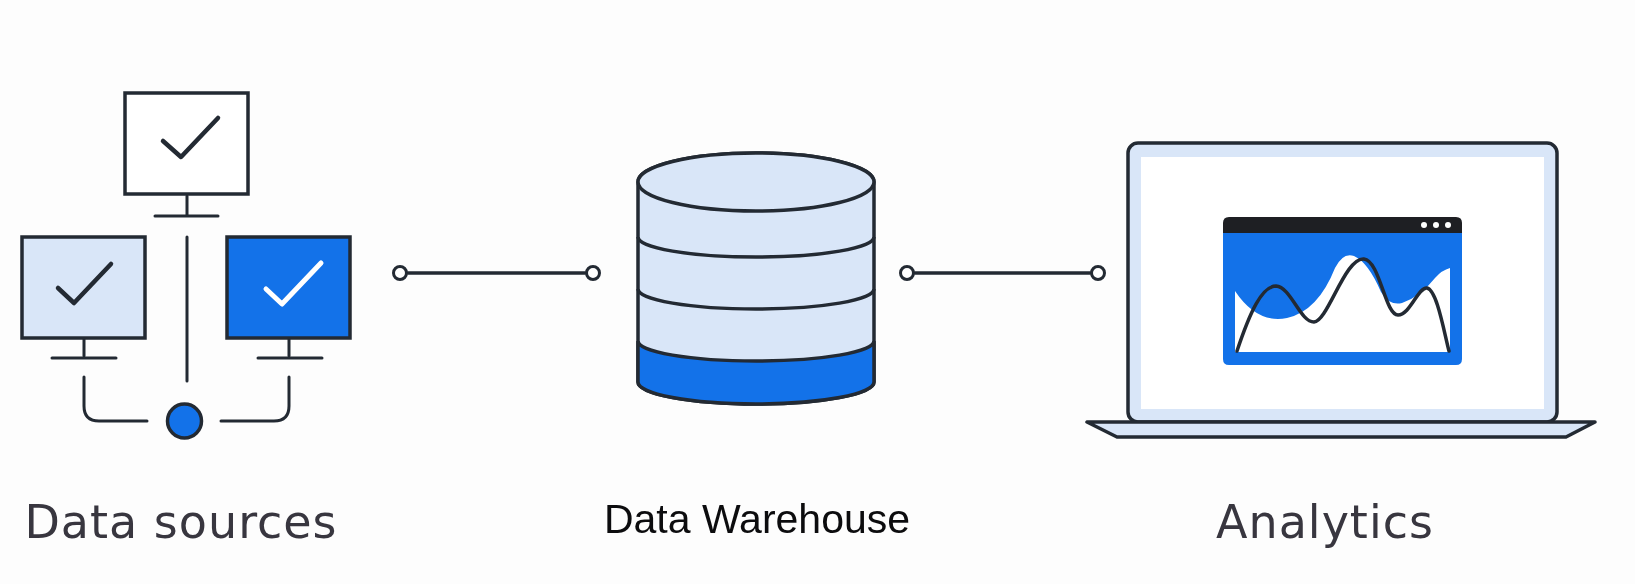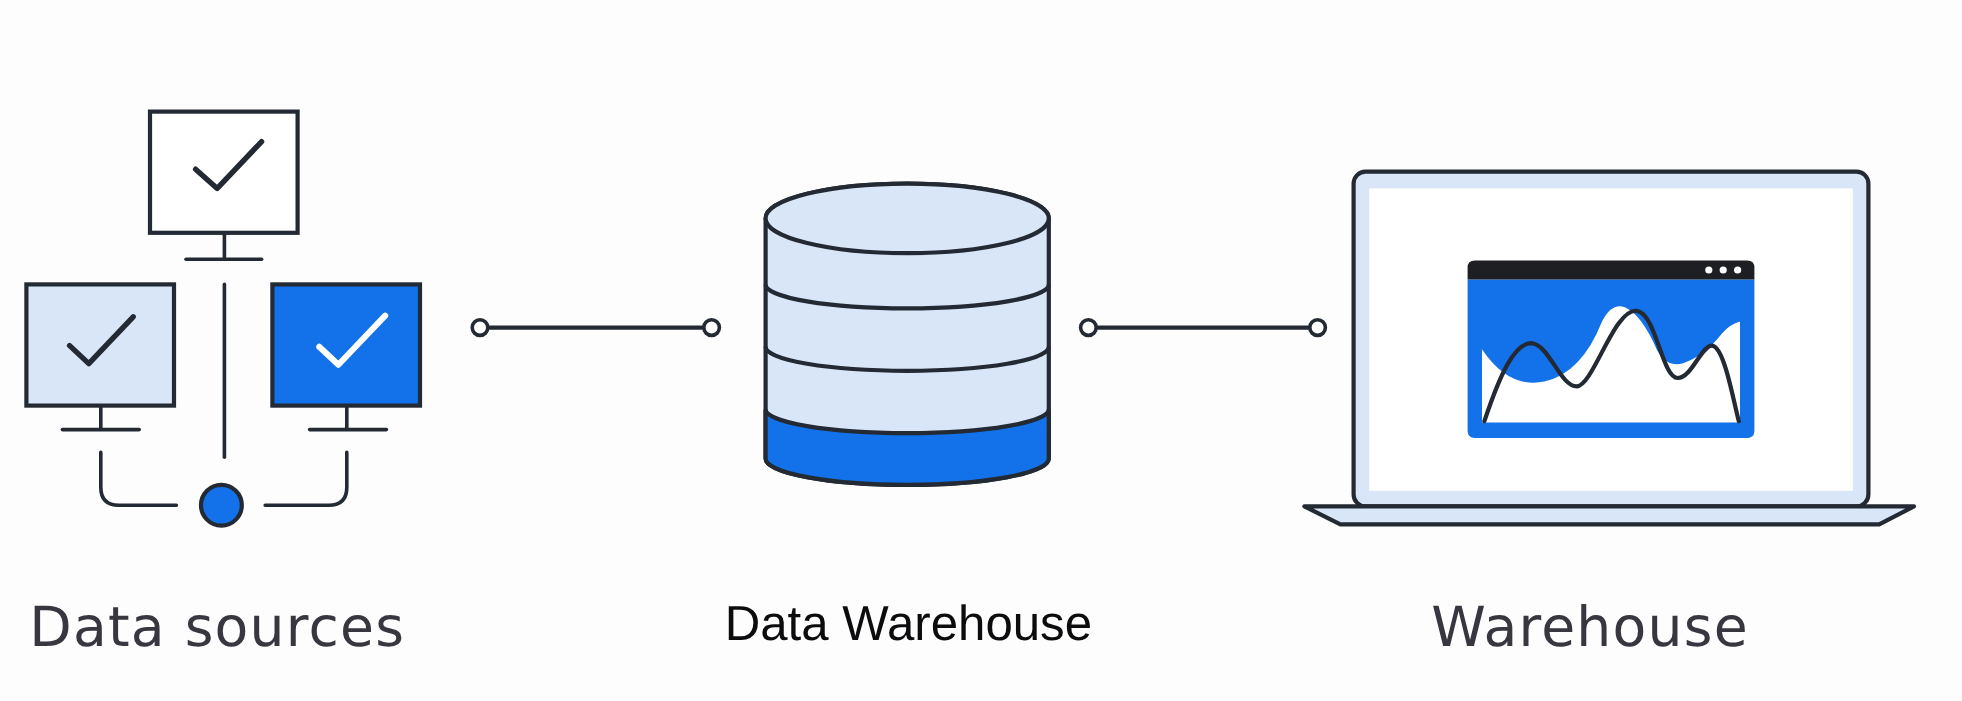--- a/index.html
+++ b/index.html
@@ -132,15 +132,15 @@
         <circle cx="1436" cy="225" r="3" class="fill-white"></circle>
         <circle cx="1448" cy="225" r="3" class="fill-white"></circle>
       </g>
 
       <path d="M 1087 422 L 1595 422 L 1566 437 L 1117 437 Z" class="fill-light stroke-dark sw35" stroke-linejoin="round"></path>
     </g>
   </svg>
 
   <div class="label label-ds">Data sources</div>
   <div class="label label-dw">Data Warehouse</div>
-  <div class="label label-an">Warehouse</div>
+  <div class="label label-an">Analytics</div>
 
 </div>
 
 </body></html>

